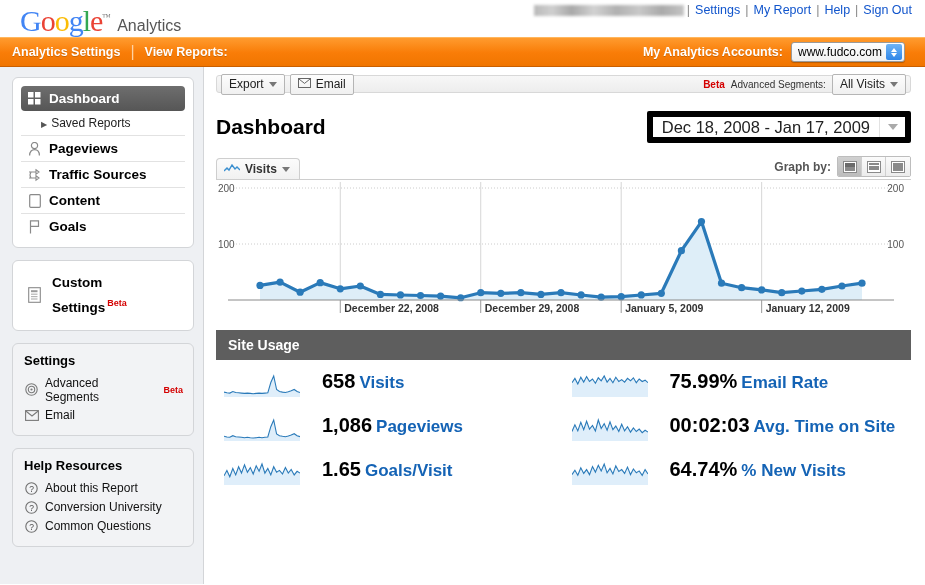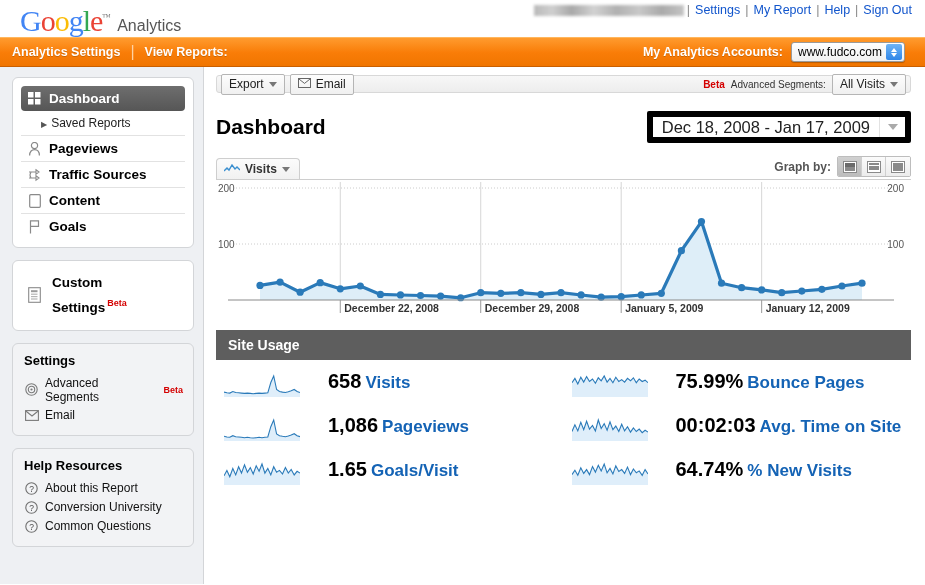--- a/index.html
+++ b/index.html
@@ -252,21 +252,21 @@
 
   
   .su-header {
     background: #5e5e5e;
     color: #fff; font-size: 14px; font-weight: bold;
     padding: 7px 12px;
     margin-top: 10px;
   }
   .su-body { display: flex; padding: 8px 0 0 0; }
   .su-col { width: 50%; padding-left: 8px; }
-  .su-row { display: flex; align-items: flex-start; gap: 28px; margin-bottom: 14px; }
+  .su-row { display: flex; align-items: flex-start; gap: 22px; margin-bottom: 14px; }
   .spark { flex: 0 0 76px; width: 76px; height: 26px; margin-top: 4px; }
   .su-metric { font-size: 20px; font-weight: bold; color: #000; line-height: 26px; }
   .su-metric .lbl { color: #1463b5; font-weight: bold; font-size: 17px; margin-left: 4px; }
 </style>
 </head>
 <body>
 
 <div class="top-header">
   <div class="logo-wrap">
     <div class="g-logo"><span class="g-b">G</span><span class="g-r">o</span><span class="g-y">o</span><span class="g-b">g</span><span class="g-g">l</span><span class="g-r">e</span><span class="g-tm">™</span></div>
@@ -589,21 +589,21 @@
             </svg>
           <div class="su-metric"><span>1.65</span><span class="lbl">Goals/Visit</span></div>
         </div>
       </div>
       <div class="su-col">
         <div class="su-row">
           <svg class="spark" viewBox="0 0 76 26">
               <path d="M 0 25 L 0.0 10.7 L 2.9 6.4 L 5.8 11.9 L 8.8 5.2 L 11.7 10.1 L 14.6 4.6 L 17.5 9.5 L 20.5 7.0 L 23.4 11.3 L 26.3 5.8 L 29.2 8.8 L 32.2 4.0 L 35.1 10.1 L 38.0 6.4 L 40.9 10.7 L 43.8 5.2 L 46.8 9.5 L 49.7 7.6 L 52.6 10.1 L 55.5 6.4 L 58.5 8.8 L 61.4 5.8 L 64.3 10.7 L 67.2 7.0 L 70.2 9.5 L 73.1 8.2 L 76.0 10.7 L 76 25 Z" fill="#dfeefa"></path>
               <polyline points="0.0,10.7 2.9,6.4 5.8,11.9 8.8,5.2 11.7,10.1 14.6,4.6 17.5,9.5 20.5,7.0 23.4,11.3 26.3,5.8 29.2,8.8 32.2,4.0 35.1,10.1 38.0,6.4 40.9,10.7 43.8,5.2 46.8,9.5 49.7,7.6 52.6,10.1 55.5,6.4 58.5,8.8 61.4,5.8 64.3,10.7 67.2,7.0 70.2,9.5 73.1,8.2 76.0,10.7" fill="none" stroke="#2a7ab9" stroke-width="1.1"></polyline>
             </svg>
-          <div class="su-metric"><span>75.99%</span><span class="lbl">Bounce Pages</span></div>
+          <div class="su-metric"><span>75.99%</span><span class="lbl">Email Rate</span></div>
         </div>
         <div class="su-row">
           <svg class="spark" viewBox="0 0 76 26">
               <path d="M 0 25 L 0.0 15.5 L 2.9 8.8 L 5.8 14.9 L 8.8 6.4 L 11.7 13.7 L 14.6 5.2 L 17.5 13.1 L 20.5 9.5 L 23.4 14.9 L 26.3 4.0 L 29.2 12.5 L 32.2 7.6 L 35.1 14.3 L 38.0 5.8 L 40.9 13.7 L 43.8 10.1 L 46.8 15.5 L 49.7 8.2 L 52.6 14.9 L 55.5 10.7 L 58.5 16.1 L 61.4 11.9 L 64.3 15.5 L 67.2 13.1 L 70.2 16.7 L 73.1 14.3 L 76.0 16.1 L 76 25 Z" fill="#dfeefa"></path>
               <polyline points="0.0,15.5 2.9,8.8 5.8,14.9 8.8,6.4 11.7,13.7 14.6,5.2 17.5,13.1 20.5,9.5 23.4,14.9 26.3,4.0 29.2,12.5 32.2,7.6 35.1,14.3 38.0,5.8 40.9,13.7 43.8,10.1 46.8,15.5 49.7,8.2 52.6,14.9 55.5,10.7 58.5,16.1 61.4,11.9 64.3,15.5 67.2,13.1 70.2,16.7 73.1,14.3 76.0,16.1" fill="none" stroke="#2a7ab9" stroke-width="1.1"></polyline>
             </svg>
           <div class="su-metric"><span>00:02:03</span><span class="lbl">Avg. Time on Site</span></div>
         </div>
         <div class="su-row">
           <svg class="spark" viewBox="0 0 76 26">

